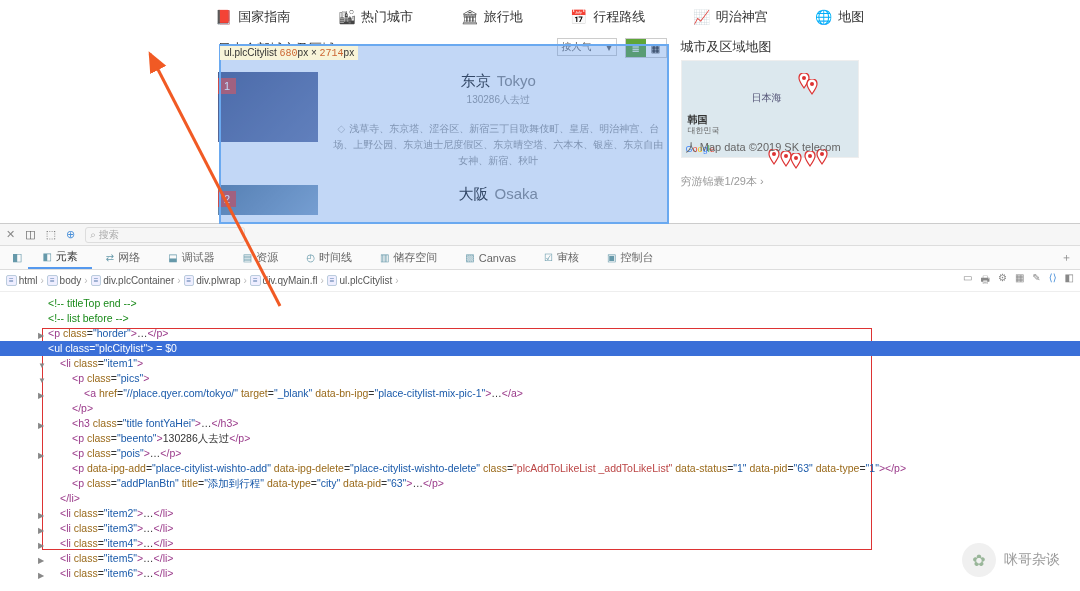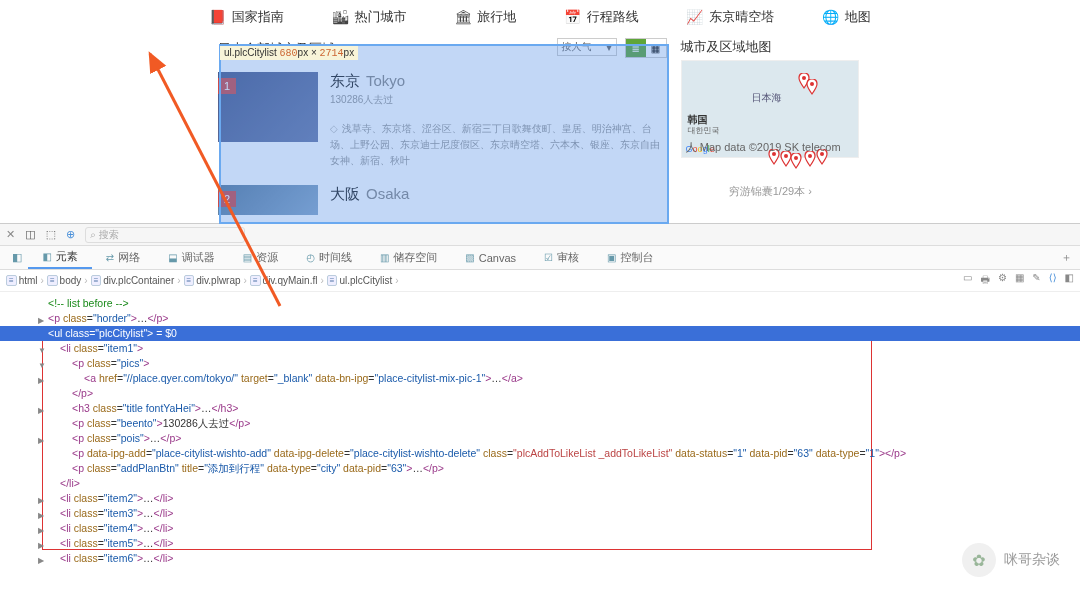--- a/index.html
+++ b/index.html
@@ -12,42 +12,42 @@
 .nav-item .ic { font-size: 14px; color: #444; }
 .section-row { display: flex; padding: 0 220px 0 218px; gap: 14px; position: relative; }
 .left-col { width: 450px; position: relative; }
 .section-title { font-size: 13px; color: #333; margin-bottom: 4px; }
 .sel-overlay { position: absolute; left: 219px; top: 44px; width: 450px; height: 180px; background: rgba(80,140,230,0.35); border: 2px solid #6aa9f0; z-index: 30; pointer-events: none; }
 .dims-pill { position: absolute; left: 220px; top: 46px; font-size: 10px; background: #f8f4d8; color: #333; padding: 1px 4px; z-index: 40; }
 .dims-pill .pk { color: #c63; font-family: Liberation Mono, monospace; }
 .city-item { display: flex; gap: 12px; padding: 8px 0; }
 .city-pic { width: 100px; height: 70px; background: linear-gradient(135deg,#4a5a8a,#6b7aa8); position: relative; }
 .rank { position: absolute; left: 0; top: 6px; width: 18px; height: 16px; background: #cc4b4b; color: #fff; font-size: 11px; text-align: center; line-height: 16px; }
-.city-info { flex: 1; font-size: 11px; color: #666; }
+.city-info { flex: 1; font-size: 11px; color: #666; text-align: center; }
 .city-name { font-size: 15px; color: #222; }
 .city-name .en { color: #888; margin-left: 6px; }
 .beento { font-size: 10px; color: #999; margin-top: 2px; }
 .pois { font-size: 10px; color: #999; margin-top: 14px; line-height: 1.6; }
 .pois .dot { color: #bbb; margin-right: 4px; }
 .sort-bar { display: flex; justify-content: flex-end; gap: 8px; margin-bottom: 6px; }
 .sort-sel { width: 60px; height: 18px; border: 1px solid #ccc; font-size: 10px; color: #666; padding: 0 4px; display: flex; align-items: center; justify-content: space-between; }
 .view-tog { display: flex; border: 1px solid #ccc; }
 .view-tog span { width: 20px; height: 18px; display: flex; align-items: center; justify-content: center; font-size: 10px; }
 .view-tog .act { background: #5fa53a; color: #fff; }
 .right-col { width: 180px; }
 .map-box { width: 178px; height: 98px; background: #dce8ee; position: relative; border: 1px solid #eee; }
 .map-sea-label { position: absolute; left: 70px; top: 30px; font-size: 10px; color: #557; }
 .map-kr { position: absolute; left: 6px; top: 52px; font-size: 10px; font-weight: bold; color: #333; }
 .map-kr-sub { position: absolute; left: 6px; top: 64px; font-size: 8px; color: #666; }
 .map-logo { position: absolute; left: 4px; bottom: 3px; font-size: 9px; }
 .map-logo .g1{color:#4285f4}.map-logo .g2{color:#ea4335}.map-logo .g3{color:#fbbc05}.map-logo .g4{color:#4285f4}.map-logo .g5{color:#34a853}.map-logo .g6{color:#ea4335}
 .map-attr { position: absolute; right: 17px; bottom: 2px; font-size: 11px; color: #666; }
 .pin { position: absolute; width: 12px; height: 16px; }
 .pin svg { width: 100%; height: 100%; }
-.side-bot { font-size: 11px; color: #999; margin-top: 26px; display:flex; justify-content:center;}
+.side-bot { font-size: 11px; color: #999; margin-top: 16px; display:flex; justify-content:flex-start;}
 .arrow { position: absolute; z-index: 50; pointer-events: none; }
 
 
 .dt { border-top: 1px solid #ccc; font-size: 11px; color: #555; }
 .dt-top { height: 22px; display: flex; align-items: center; padding: 0 6px; gap: 10px; border-bottom: 1px solid #ddd; background: #f6f6f6; }
 .dt-top .x { color: #888; cursor: pointer; }
 .dt-top .mid { flex: 1; display: flex; justify-content: center; gap: 12px; color: #888; }
 .dt-top .mid span { display:flex; align-items:center; gap:3px;}
 .crosshair { color: #4a90d9; }
 .dt-search { width: 160px; height: 16px; border: 1px solid #ddd; border-radius: 3px; font-size: 10px; color: #aaa; padding: 0 4px; display:flex; align-items:center; gap:3px; }
@@ -91,21 +91,21 @@
     <div class="nav-item">
         <span class="ic">🏛</span>
         <span>旅行地</span>
       </div>
     <div class="nav-item">
         <span class="ic">📅</span>
         <span>行程路线</span>
       </div>
     <div class="nav-item">
         <span class="ic">📈</span>
-        <span>东京晴空塔</span>
+        <span>明治神宫</span>
       </div>
     <div class="nav-item">
         <span class="ic">🌐</span>
         <span>地图</span>
       </div>
   </div>
 
   <div class="section-row">
     <div class="left-col">
       <div style="display:flex;justify-content:space-between;align-items:center;">
@@ -290,20 +290,21 @@
       <span>⚙</span>
       <span>▦</span>
       <span>✎</span>
       <span style="color:#4a90d9">⟨⟩</span>
       <span>◧</span>
     </div>
   </div>
 
   <div class="dom">
     <div class="red-box"></div>
+    <div class="ln"><span class="cm">&lt;!-- titleTop end --&gt;</span></div>
     <div class="ln"><span class="cm">&lt;!-- list before --&gt;</span></div>
     <div class="ln"><span class="tw">▶</span><span class="tg">&lt;p</span> <span class="an">class</span>=<span class="av">"horder"</span><span class="tg">&gt;</span>…<span class="tg">&lt;/p&gt;</span></div>
     <div class="ln sel-line"><span class="tg">&lt;ul</span> <span class="an">class</span>=<span class="av">"plcCitylist"</span><span class="tg">&gt;</span><span class="jref"> = $0</span></div>
     <div class="ln" style="padding-left:12px"><span class="tw">▼</span><span class="tg">&lt;li</span> <span class="an">class</span>=<span class="av">"item1"</span><span class="tg">&gt;</span></div>
     <div class="ln" style="padding-left:24px"><span class="tw">▼</span><span class="tg">&lt;p</span> <span class="an">class</span>=<span class="av">"pics"</span><span class="tg">&gt;</span></div>
     <div class="ln" style="padding-left:36px"><span class="tw">▶</span><span class="tg">&lt;a</span> <span class="an">href</span>=<span class="av">"//place.qyer.com/tokyo/"</span> <span class="an">target</span>=<span class="av">"_blank"</span> <span class="an">data-bn-ipg</span>=<span class="av">"place-citylist-mix-pic-1"</span><span class="tg">&gt;</span>…<span class="tg">&lt;/a&gt;</span></div>
     <div class="ln" style="padding-left:24px"><span class="tg">&lt;/p&gt;</span></div>
     <div class="ln" style="padding-left:24px"><span class="tw">▶</span><span class="tg">&lt;h3</span> <span class="an">class</span>=<span class="av">"title fontYaHei"</span><span class="tg">&gt;</span>…<span class="tg">&lt;/h3&gt;</span></div>
     <div class="ln" style="padding-left:24px"><span class="tg">&lt;p</span> <span class="an">class</span>=<span class="av">"beento"</span><span class="tg">&gt;</span><span>130286人去过</span><span class="tg">&lt;/p&gt;</span></div>
     <div class="ln" style="padding-left:24px"><span class="tw">▶</span><span class="tg">&lt;p</span> <span class="an">class</span>=<span class="av">"pois"</span><span class="tg">&gt;</span>…<span class="tg">&lt;/p&gt;</span></div>

